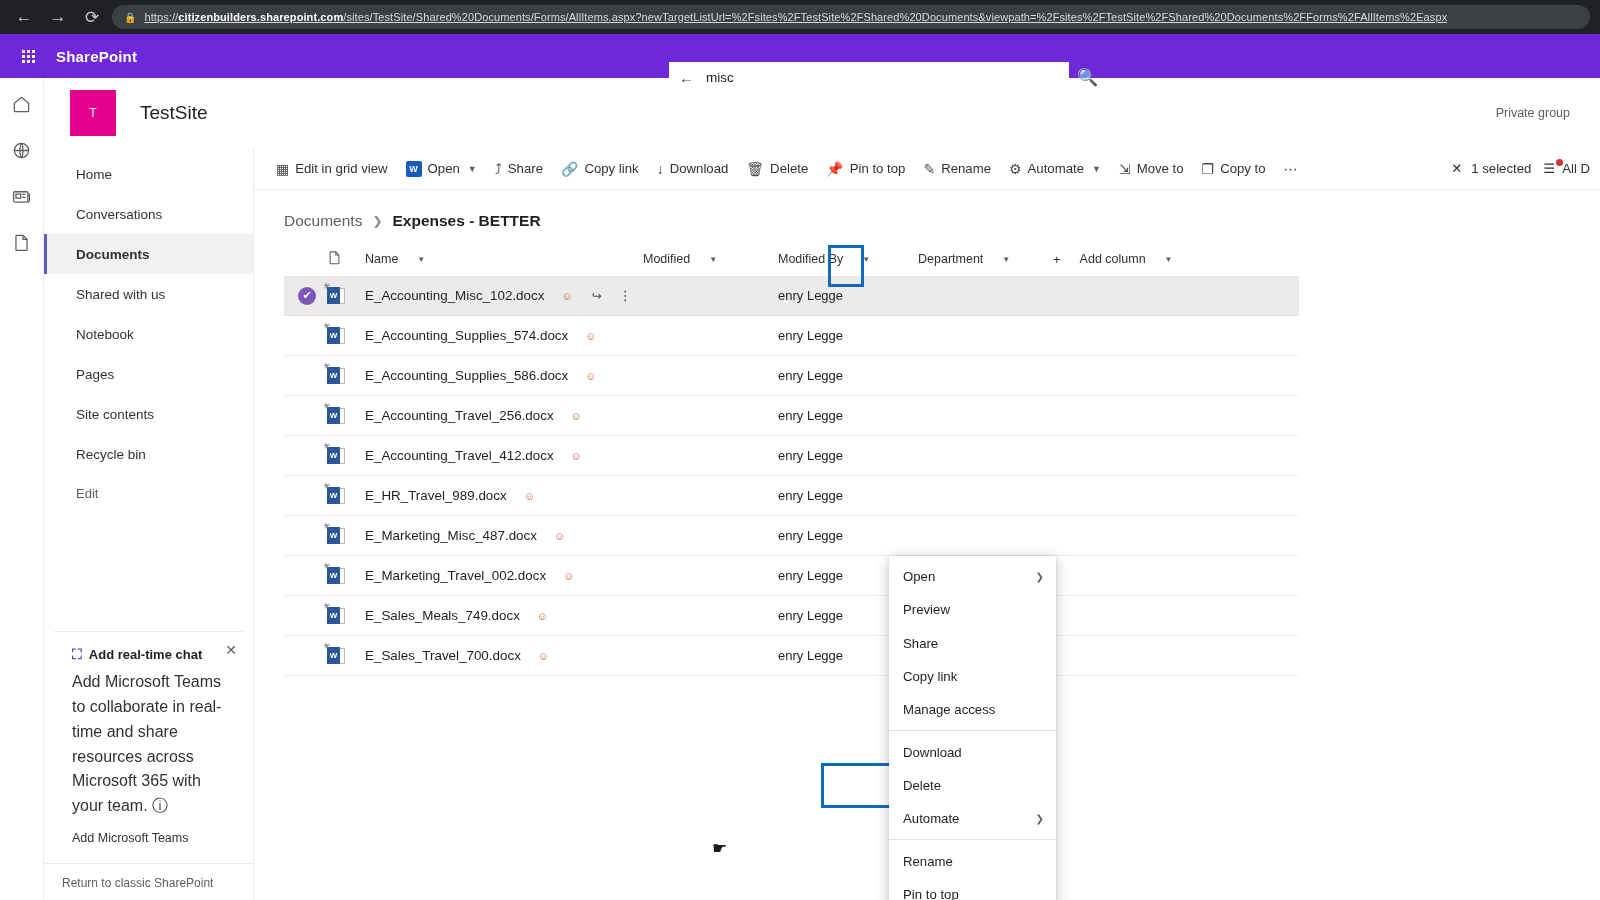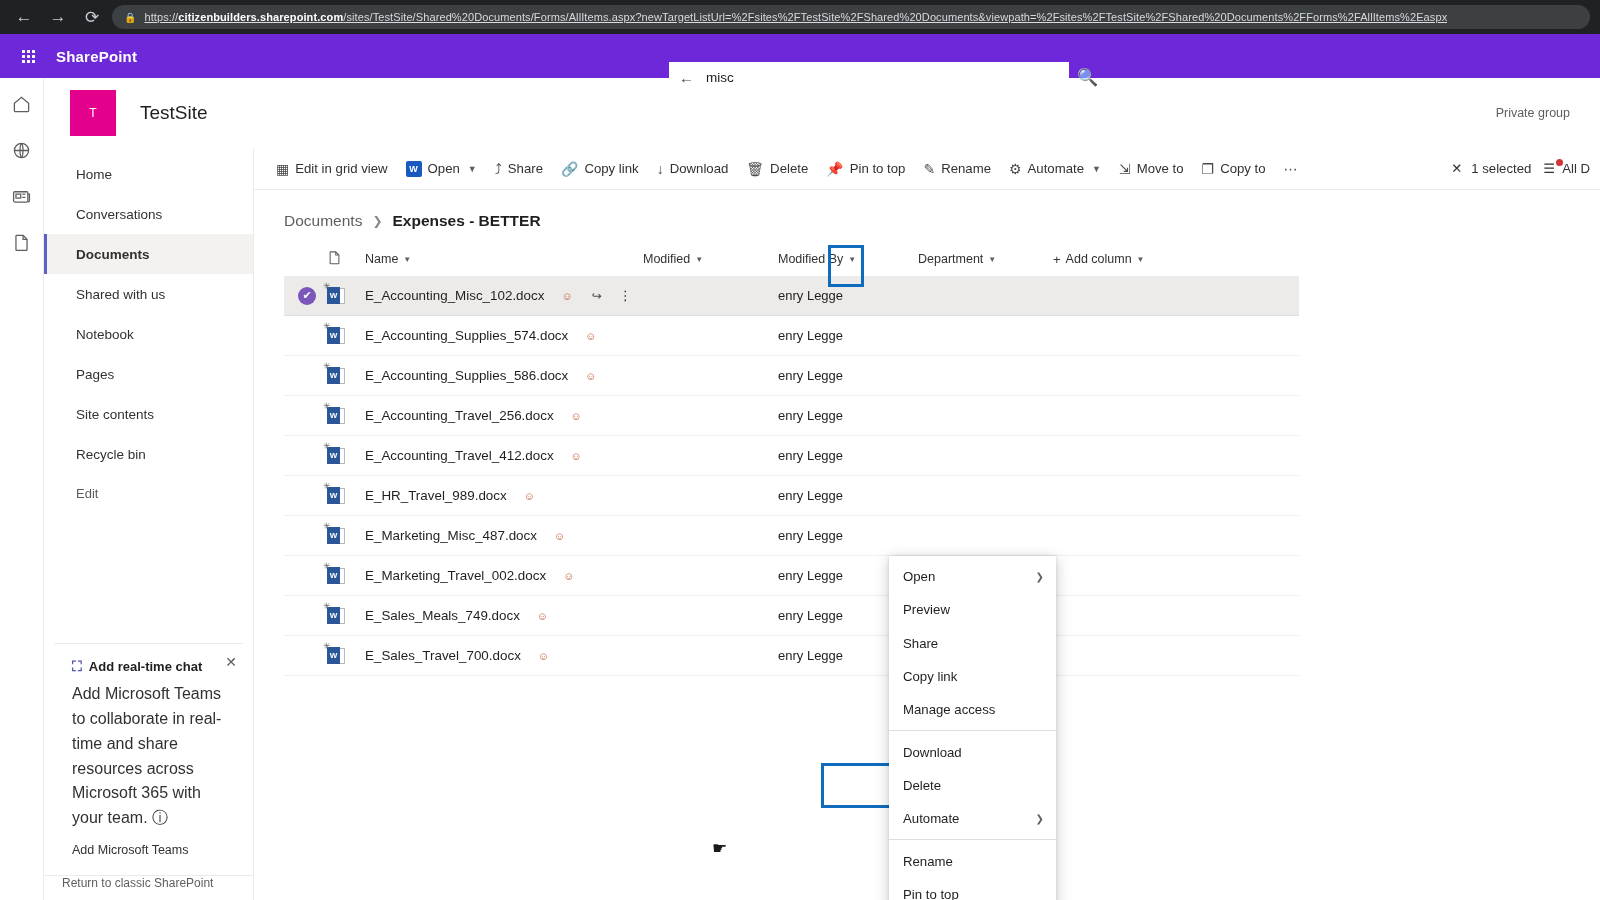--- a/index.html
+++ b/index.html
@@ -103,21 +103,21 @@
   .promo {
     margin: auto 10px 8px 10px; border-top: 1px solid #edebe9; padding: 14px 8px 10px 18px;
     position: relative;
   }
   .promo-close { position: absolute; right: 6px; top: 10px; color: #605e5c; font-size: 14px; }
   .promo-head { display: flex; align-items: center; gap: 7px; font-size: 13px; font-weight: 700; color: #201f1e; }
   .teams-ico { color: #5558af; font-size: 14px; }
   .promo-body { font-size: 16px; color: #323130; line-height: 1.55; margin-top: 7px; max-width: 180px; }
   .promo-link { font-size: 12.5px; color: #323130; margin-top: 12px; }
   .classic-link {
-    border-top: 1px solid #edebe9; padding: 0 0 10px 18px; font-size: 12px; color: #605e5c;
+    border-top: 1px solid #edebe9; padding: 12px 0 10px 18px; font-size: 12px; color: #605e5c;
   }
 
   
   .list-area { flex: 1; display: flex; flex-direction: column; min-width: 0; background: #fff; }
 
   .cmdbar {
     height: 42px; border-bottom: 1px solid #edebe9; display: flex; align-items: center;
     padding: 0 10px 0 14px; gap: 2px;
   }
   .cmd {
@@ -135,21 +135,21 @@
     display: inline-flex; align-items: center; justify-content: center; border-radius: 2px;
   }
 
   .breadcrumb { padding: 22px 0 12px 30px; display: flex; align-items: center; gap: 10px; }
   .bc-root { font-size: 15.5px; color: #605e5c; }
   .bc-sep { font-size: 12px; color: #8a8886; }
   .bc-cur { font-size: 15.5px; color: #201f1e; font-weight: 600; }
 
   .table { padding-left: 30px; position: relative; }
   .thead { display: flex; align-items: center; height: 34px; padding-left: 3px; }
-  .th { font-size: 12.5px; color: #323130; display: flex; align-items: center; gap: 5px; }
+  .th { font-size: 12.5px; color: #323130; display: flex; align-items: center; gap: 19px; }
   .th .chev { font-size: 8px; color: #605e5c; }
   .col-chk { width: 40px; flex: none; }
   .col-ico { width: 38px; flex: none; color: #605e5c; }
   .col-name { width: 278px; flex: none; }
   .col-mod { width: 135px; flex: none; }
   .col-modby { width: 140px; flex: none; }
   .col-dept { width: 135px; flex: none; }
 
   .row {
     display: flex; align-items: center; height: 40px; border-bottom: 1px solid #f0efee;

